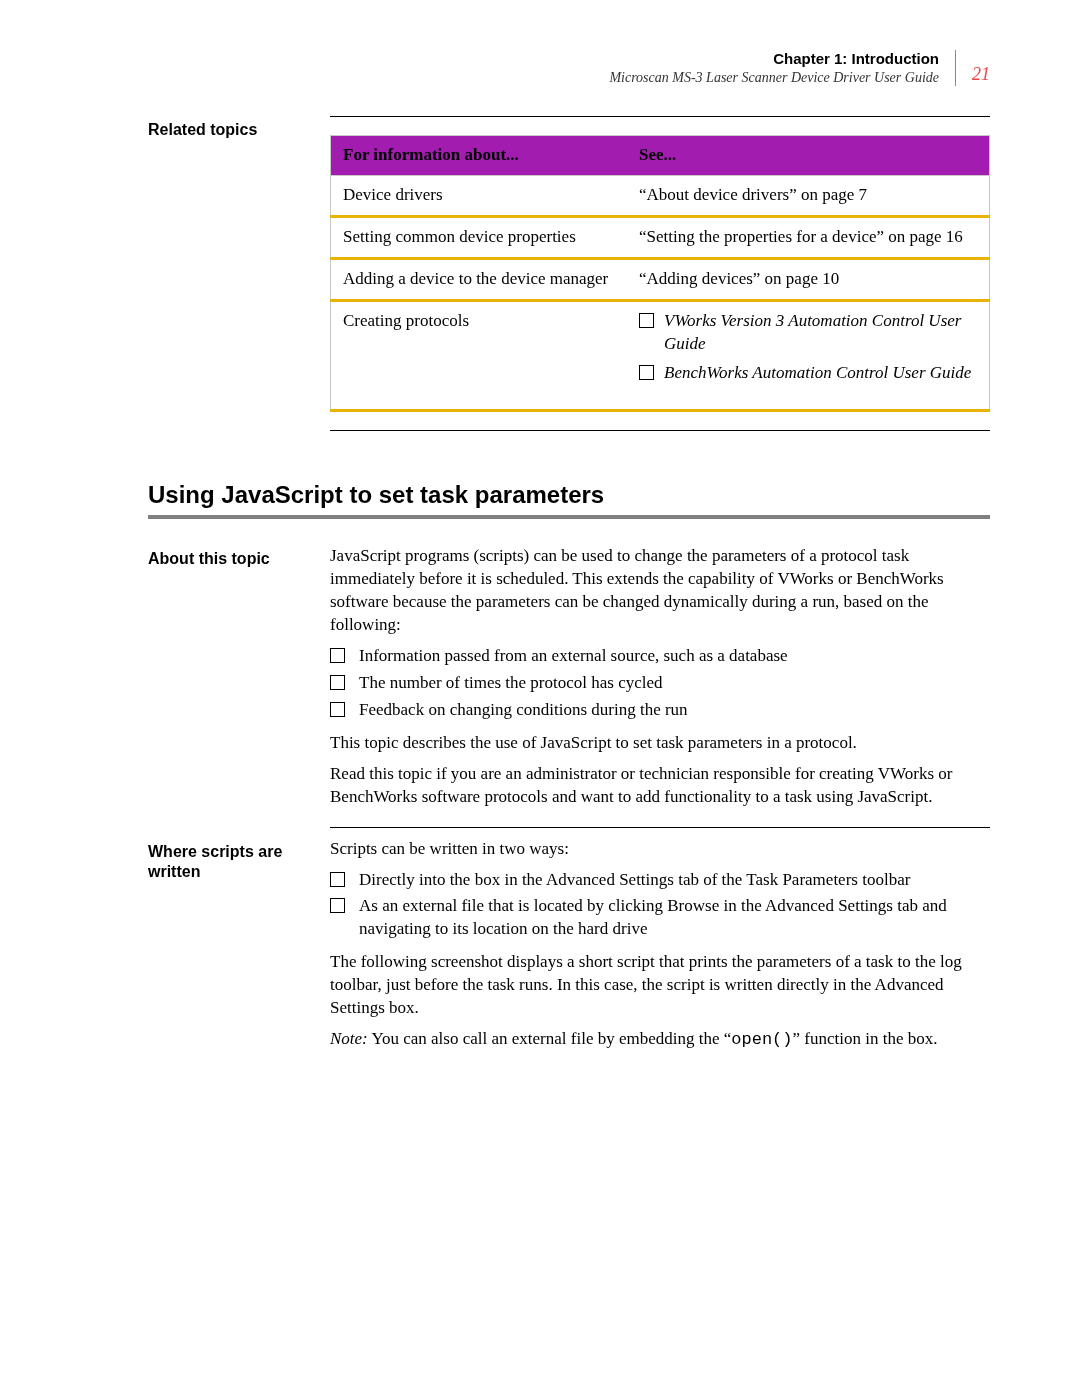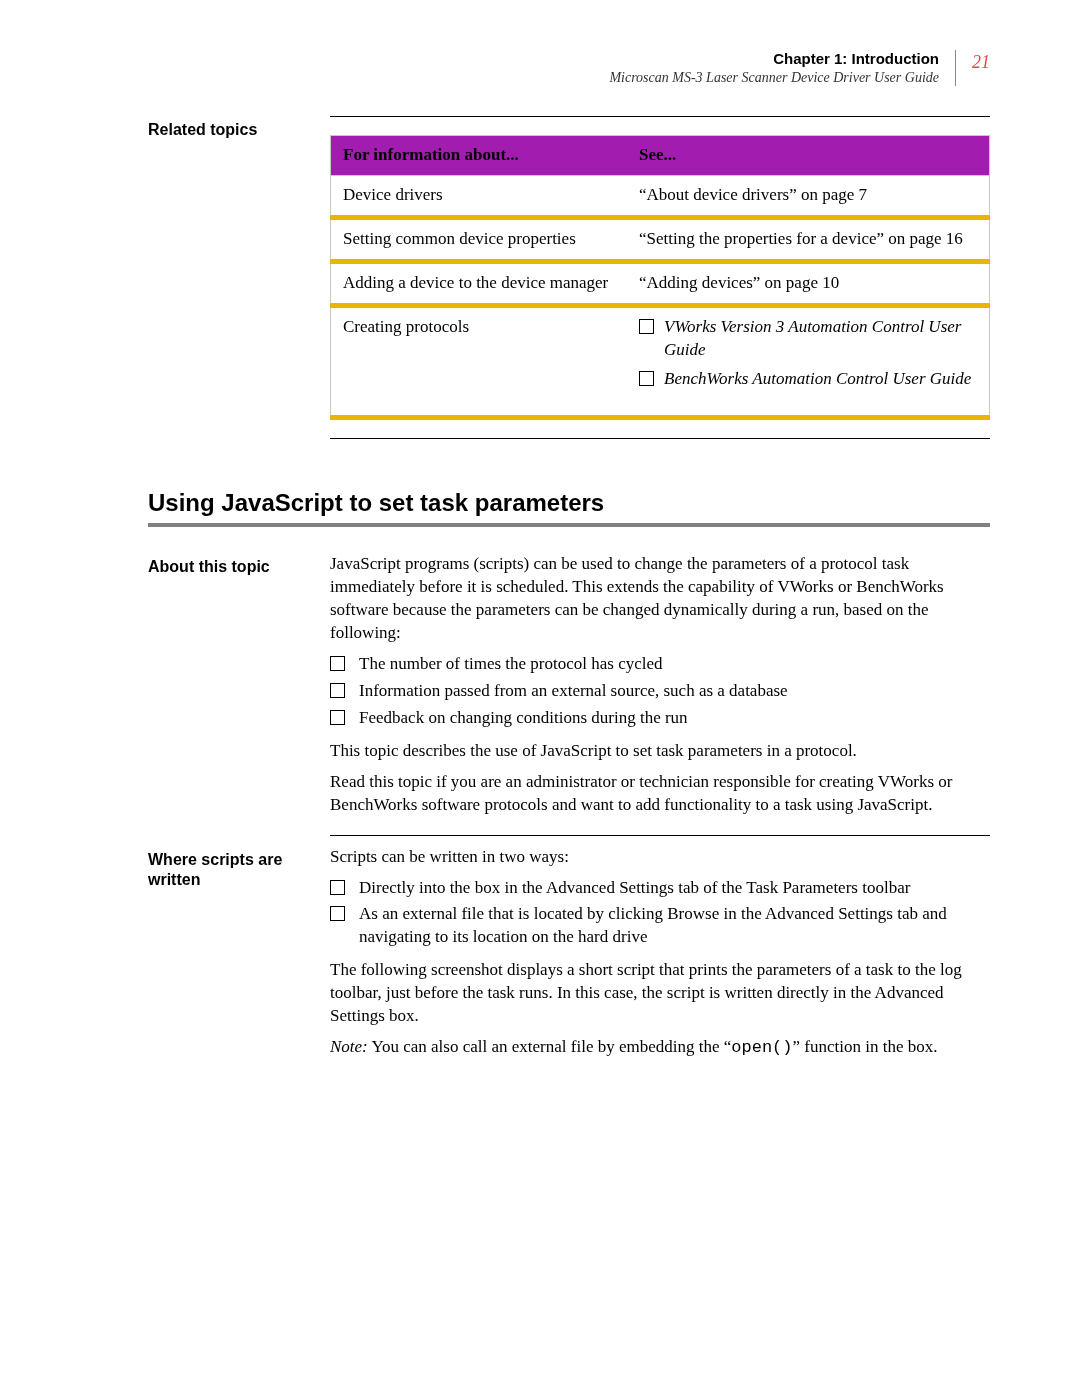--- a/index.html
+++ b/index.html
@@ -14,21 +14,21 @@
   .page {
     width: 1080px;
     height: 1397px;
     position: relative;
     box-sizing: border-box;
     padding: 50px 90px 0 148px;
   }
   .running-head {
     display: flex;
     justify-content: flex-end;
-    align-items: flex-start;
+    align-items: flex-end;
     margin-bottom: 30px;
   }
   .rh-text {
     text-align: right;
     padding-right: 16px;
     border-right: 1px solid #888;
     line-height: 1.25;
   }
   .rh-chapter {
     font-family: "Helvetica Neue", Arial, sans-serif;
@@ -76,21 +76,21 @@
   .tbl {
     width: 100%;
     border-collapse: collapse;
     margin-top: 18px;
     margin-bottom: 18px;
   }
   .tbl th, .tbl td {
     text-align: left;
     vertical-align: top;
     padding: 8px 12px;
-    border-bottom: 5px solid #eab308;
+    border-bottom: 3px solid #eab308;
   }
   .tbl thead th {
     background: #a21caf;
     border-top: 1px solid #c8c8c8;
     border-bottom: 1px solid #c8c8c8;
     font-family: Georgia, serif;
     font-weight: 700;
   }
   .tbl th:first-child, .tbl td:first-child {
     border-left: 1px solid #c8c8c8;
@@ -212,25 +212,25 @@
 
   <div class="section">
     <div class="side-col">
       <div class="side-heading">About this topic</div>
     </div>
     <div class="body-col">
       <p class="body-p">JavaScript programs (scripts) can be used to change the parameters of a protocol task immediately before it is scheduled. This extends the capability of VWorks or BenchWorks software because the parameters can be changed dynamically during a run, based on the following:</p>
       <ul class="bullets">
         <li>
           <span class="chk"></span>
+          <span>Information passed from an external source, such as a database</span>
+        </li>
+        <li>
+          <span class="chk"></span>
           <span>The number of times the protocol has cycled</span>
-        </li>
-        <li>
-          <span class="chk"></span>
-          <span>Information passed from an external source, such as a database</span>
         </li>
         <li>
           <span class="chk"></span>
           <span>Feedback on changing conditions during the run</span>
         </li>
       </ul>
       <p class="body-p">This topic describes the use of JavaScript to set task parameters in a protocol.</p>
       <p class="body-p">Read this topic if you are an administrator or technician responsible for creating VWorks or BenchWorks software protocols and want to add functionality to a task using JavaScript.</p>
       <hr class="sec-rule">
     </div>

